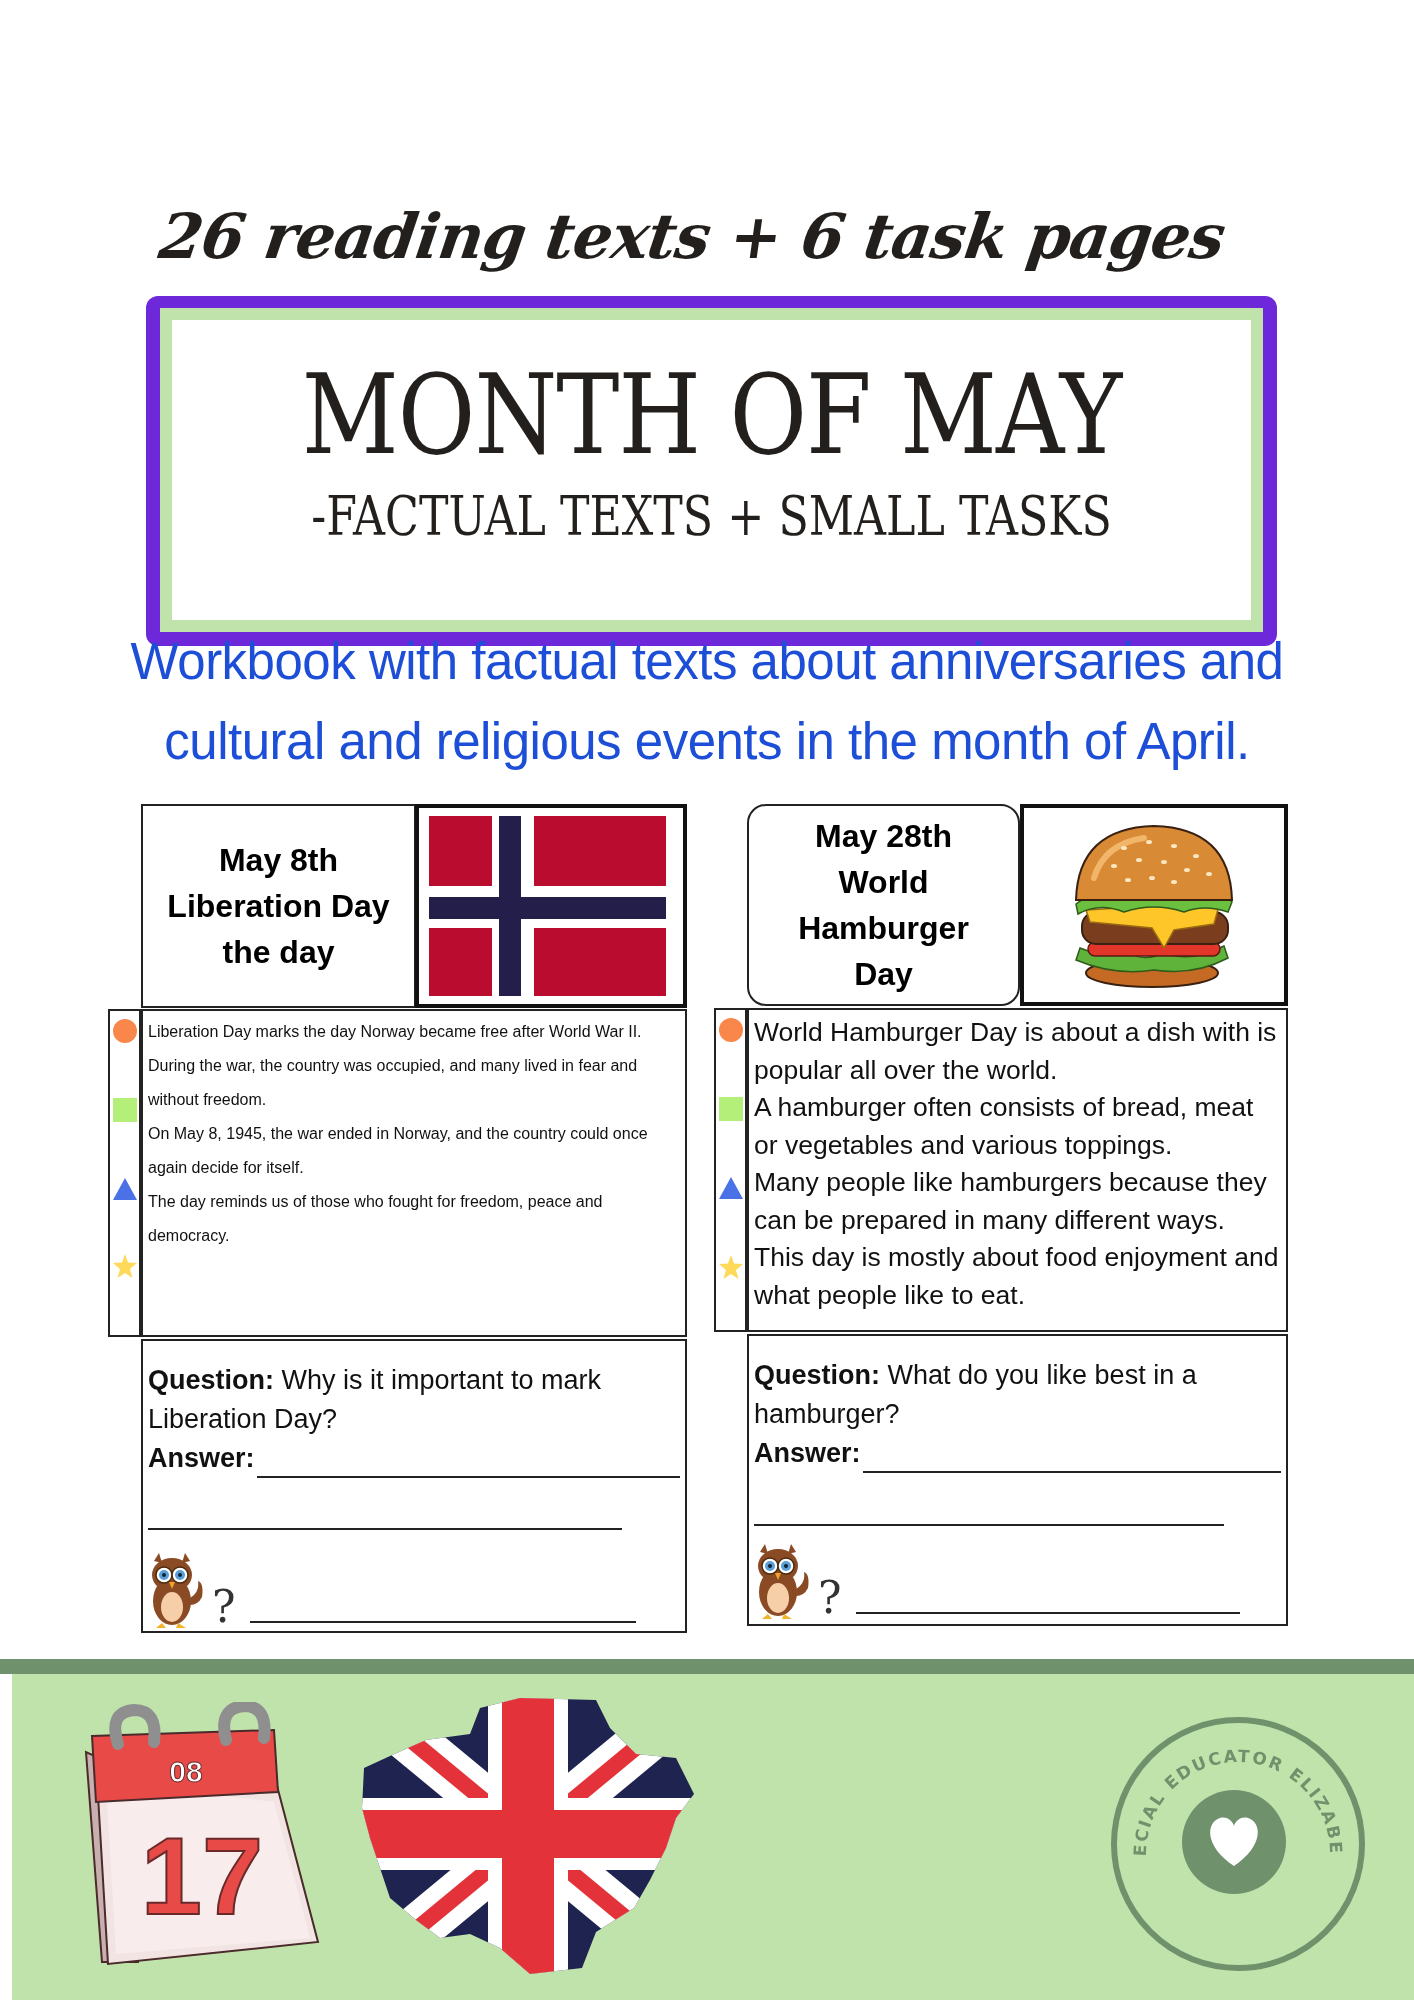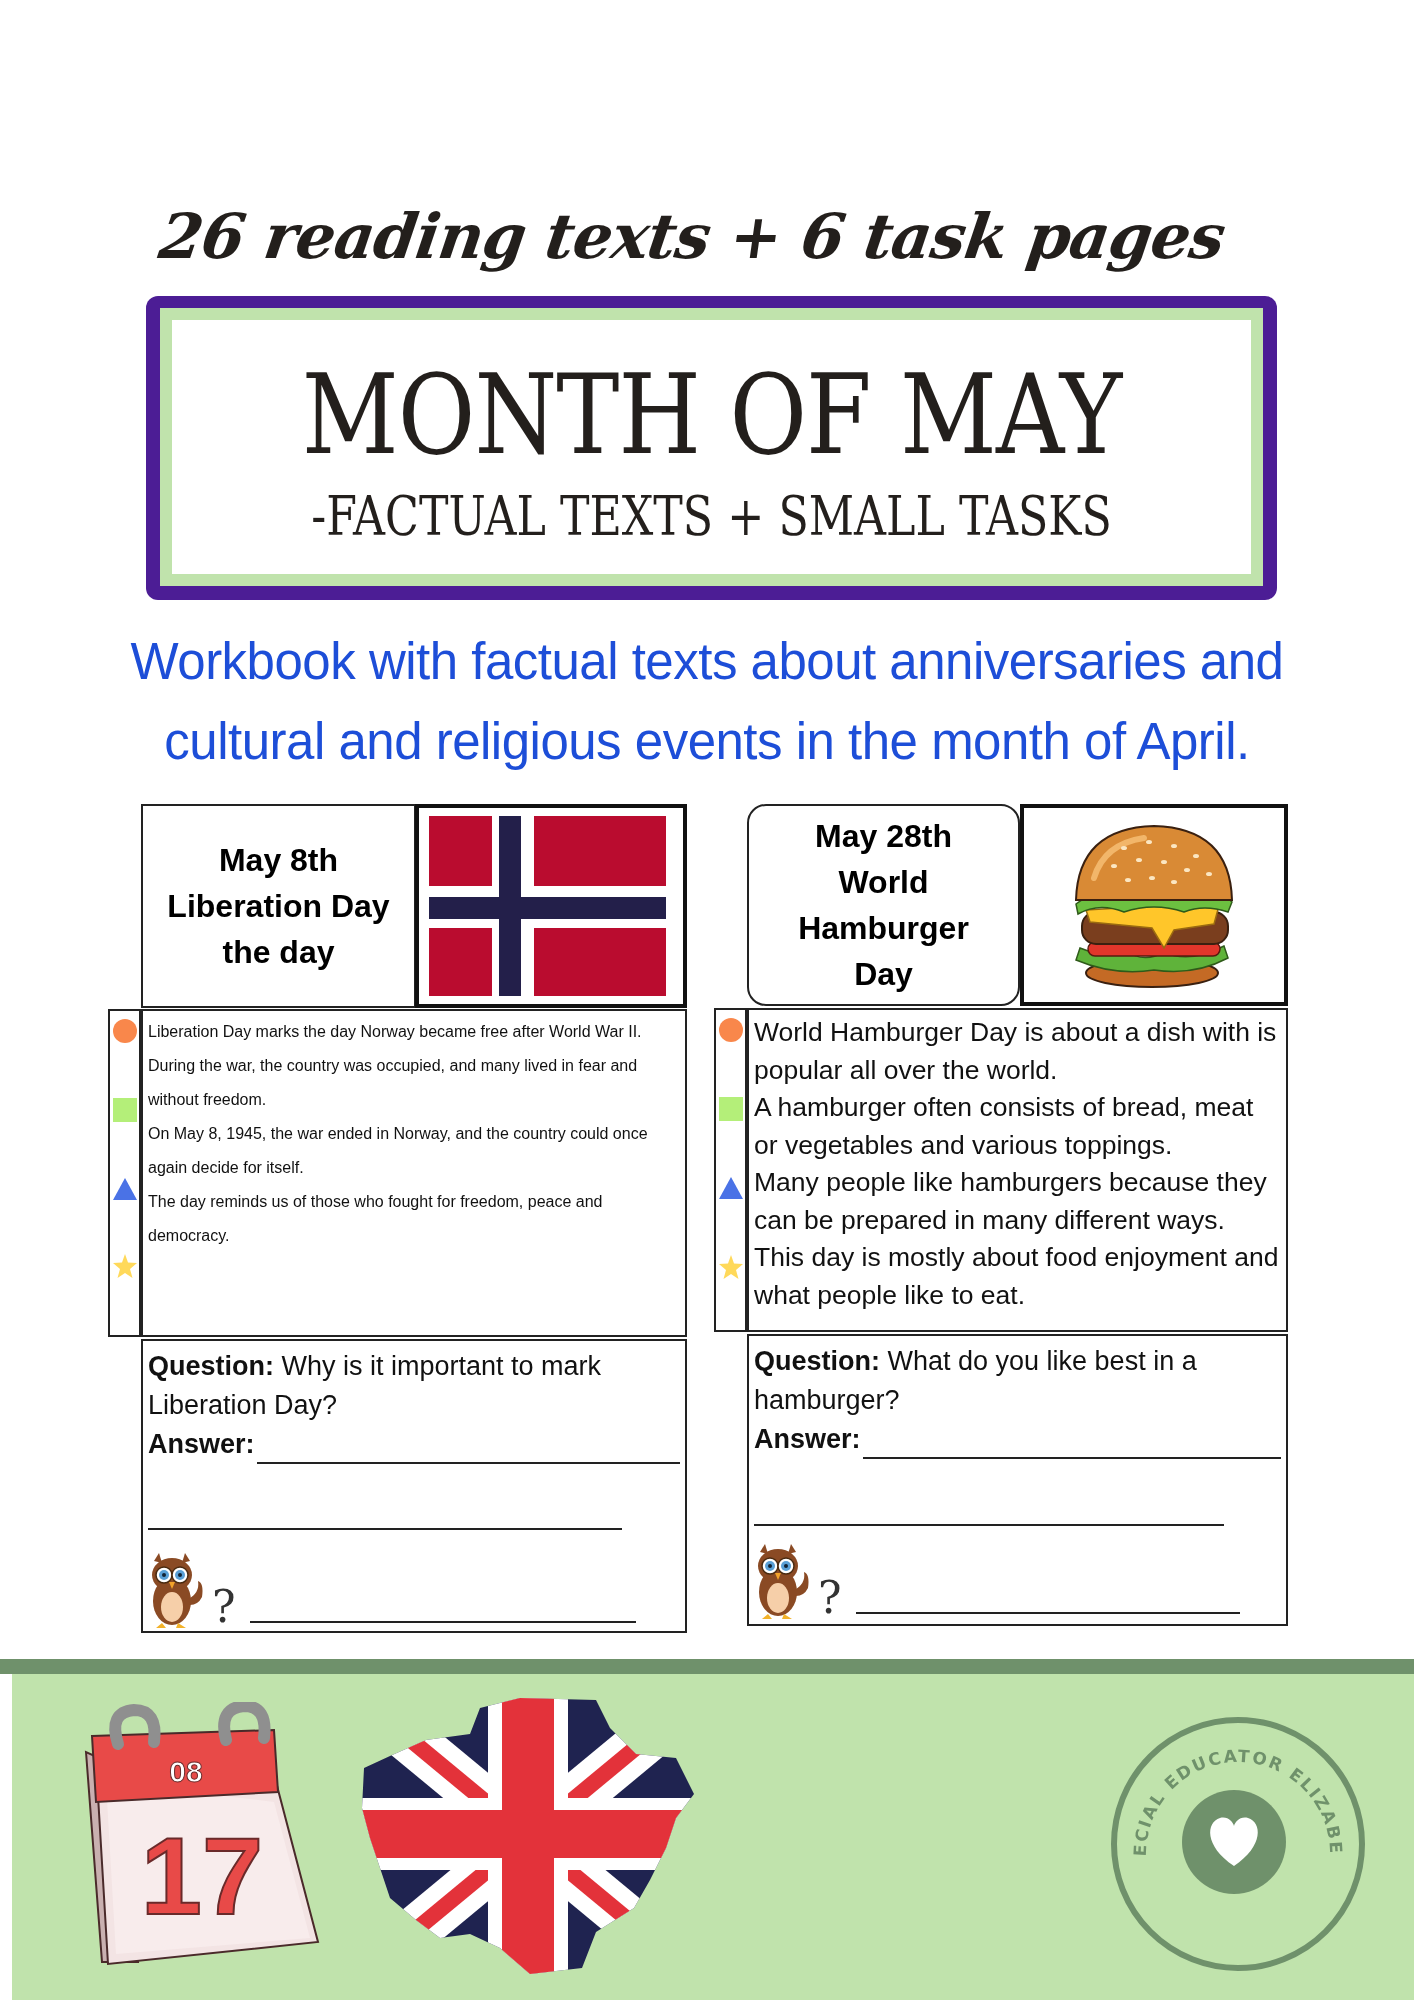--- a/index.html
+++ b/index.html
@@ -7,22 +7,22 @@
     body { position: relative; font-family: "Liberation Sans", sans-serif; color: #000; }
 
     .tagline {
       position: absolute; left: 160px; top: 200px; width: 900px;
       font-family: "DejaVu Serif", serif; font-style: italic; font-weight: bold;
       font-size: 62px; color: #231f1c; letter-spacing: -1px; transform: skewX(-8deg);
       white-space: nowrap;
     }
 
     .title-frame {
-      position: absolute; left: 146px; top: 296px; width: 1131px; height: 304px;
-      background: #4c1d95; border-radius: 12px; padding: 12px 14px 14px 14px;
+      position: absolute; left: 146px; top: 296px; width: 1131px; height: 350px;
+      background: #6d28d9; border-radius: 12px; padding: 12px 14px 14px 14px;
     }
     .title-inner {
       width: 100%; height: 100%; background: #c0e3ac; padding: 12px 12px 12px 12px;
     }
     .title-white {
       width: 100%; height: 100%; background: #ffffff; position: relative;
     }
     .title-main {
       position: absolute; left: 0; right: 0; top: 40px; text-align: center;
       font-family: "DejaVu Serif", serif; font-weight: normal; font-size: 110px;
@@ -53,21 +53,21 @@
       position: absolute; border: 2px solid #222; background: #fff;
     }
     .card .legend-col .sym { position: absolute; left: 3px; width: 24px; height: 24px; }
     .card .body-text {
       position: absolute; border: 2px solid #222; background: #fff;
       padding: 4px 5px; font-size: 16px; line-height: 34px; color: #111;
     }
     .card .body-text p { margin: 0; }
     .card .qa {
       position: absolute; border: 2px solid #222; background: #fff;
-      padding: 6px 5px; font-size: 27px; line-height: 39px; color: #111;
+      padding: 20px 5px; font-size: 27px; line-height: 39px; color: #111;
     }
     .qa .q-label, .qa .a-label { font-weight: bold; }
     .qa .line1 { display: flex; align-items: flex-end; }
     .qa .line1 .rule { flex: 1; border-bottom: 2px solid #222; height: 28px; margin-left: 2px; }
     .qa .rule2 { position: absolute; left: 5px; border-bottom: 2px solid #222; height: 2px; }
     .qa .owl-row { position: absolute; left: 5px; display: flex; align-items: flex-end; }
     .qa .qmark {
       font-family: "DejaVu Serif", serif; font-size: 44px; line-height: 44px; color: #333;
       margin-left: 2px; font-weight: normal;
     }

